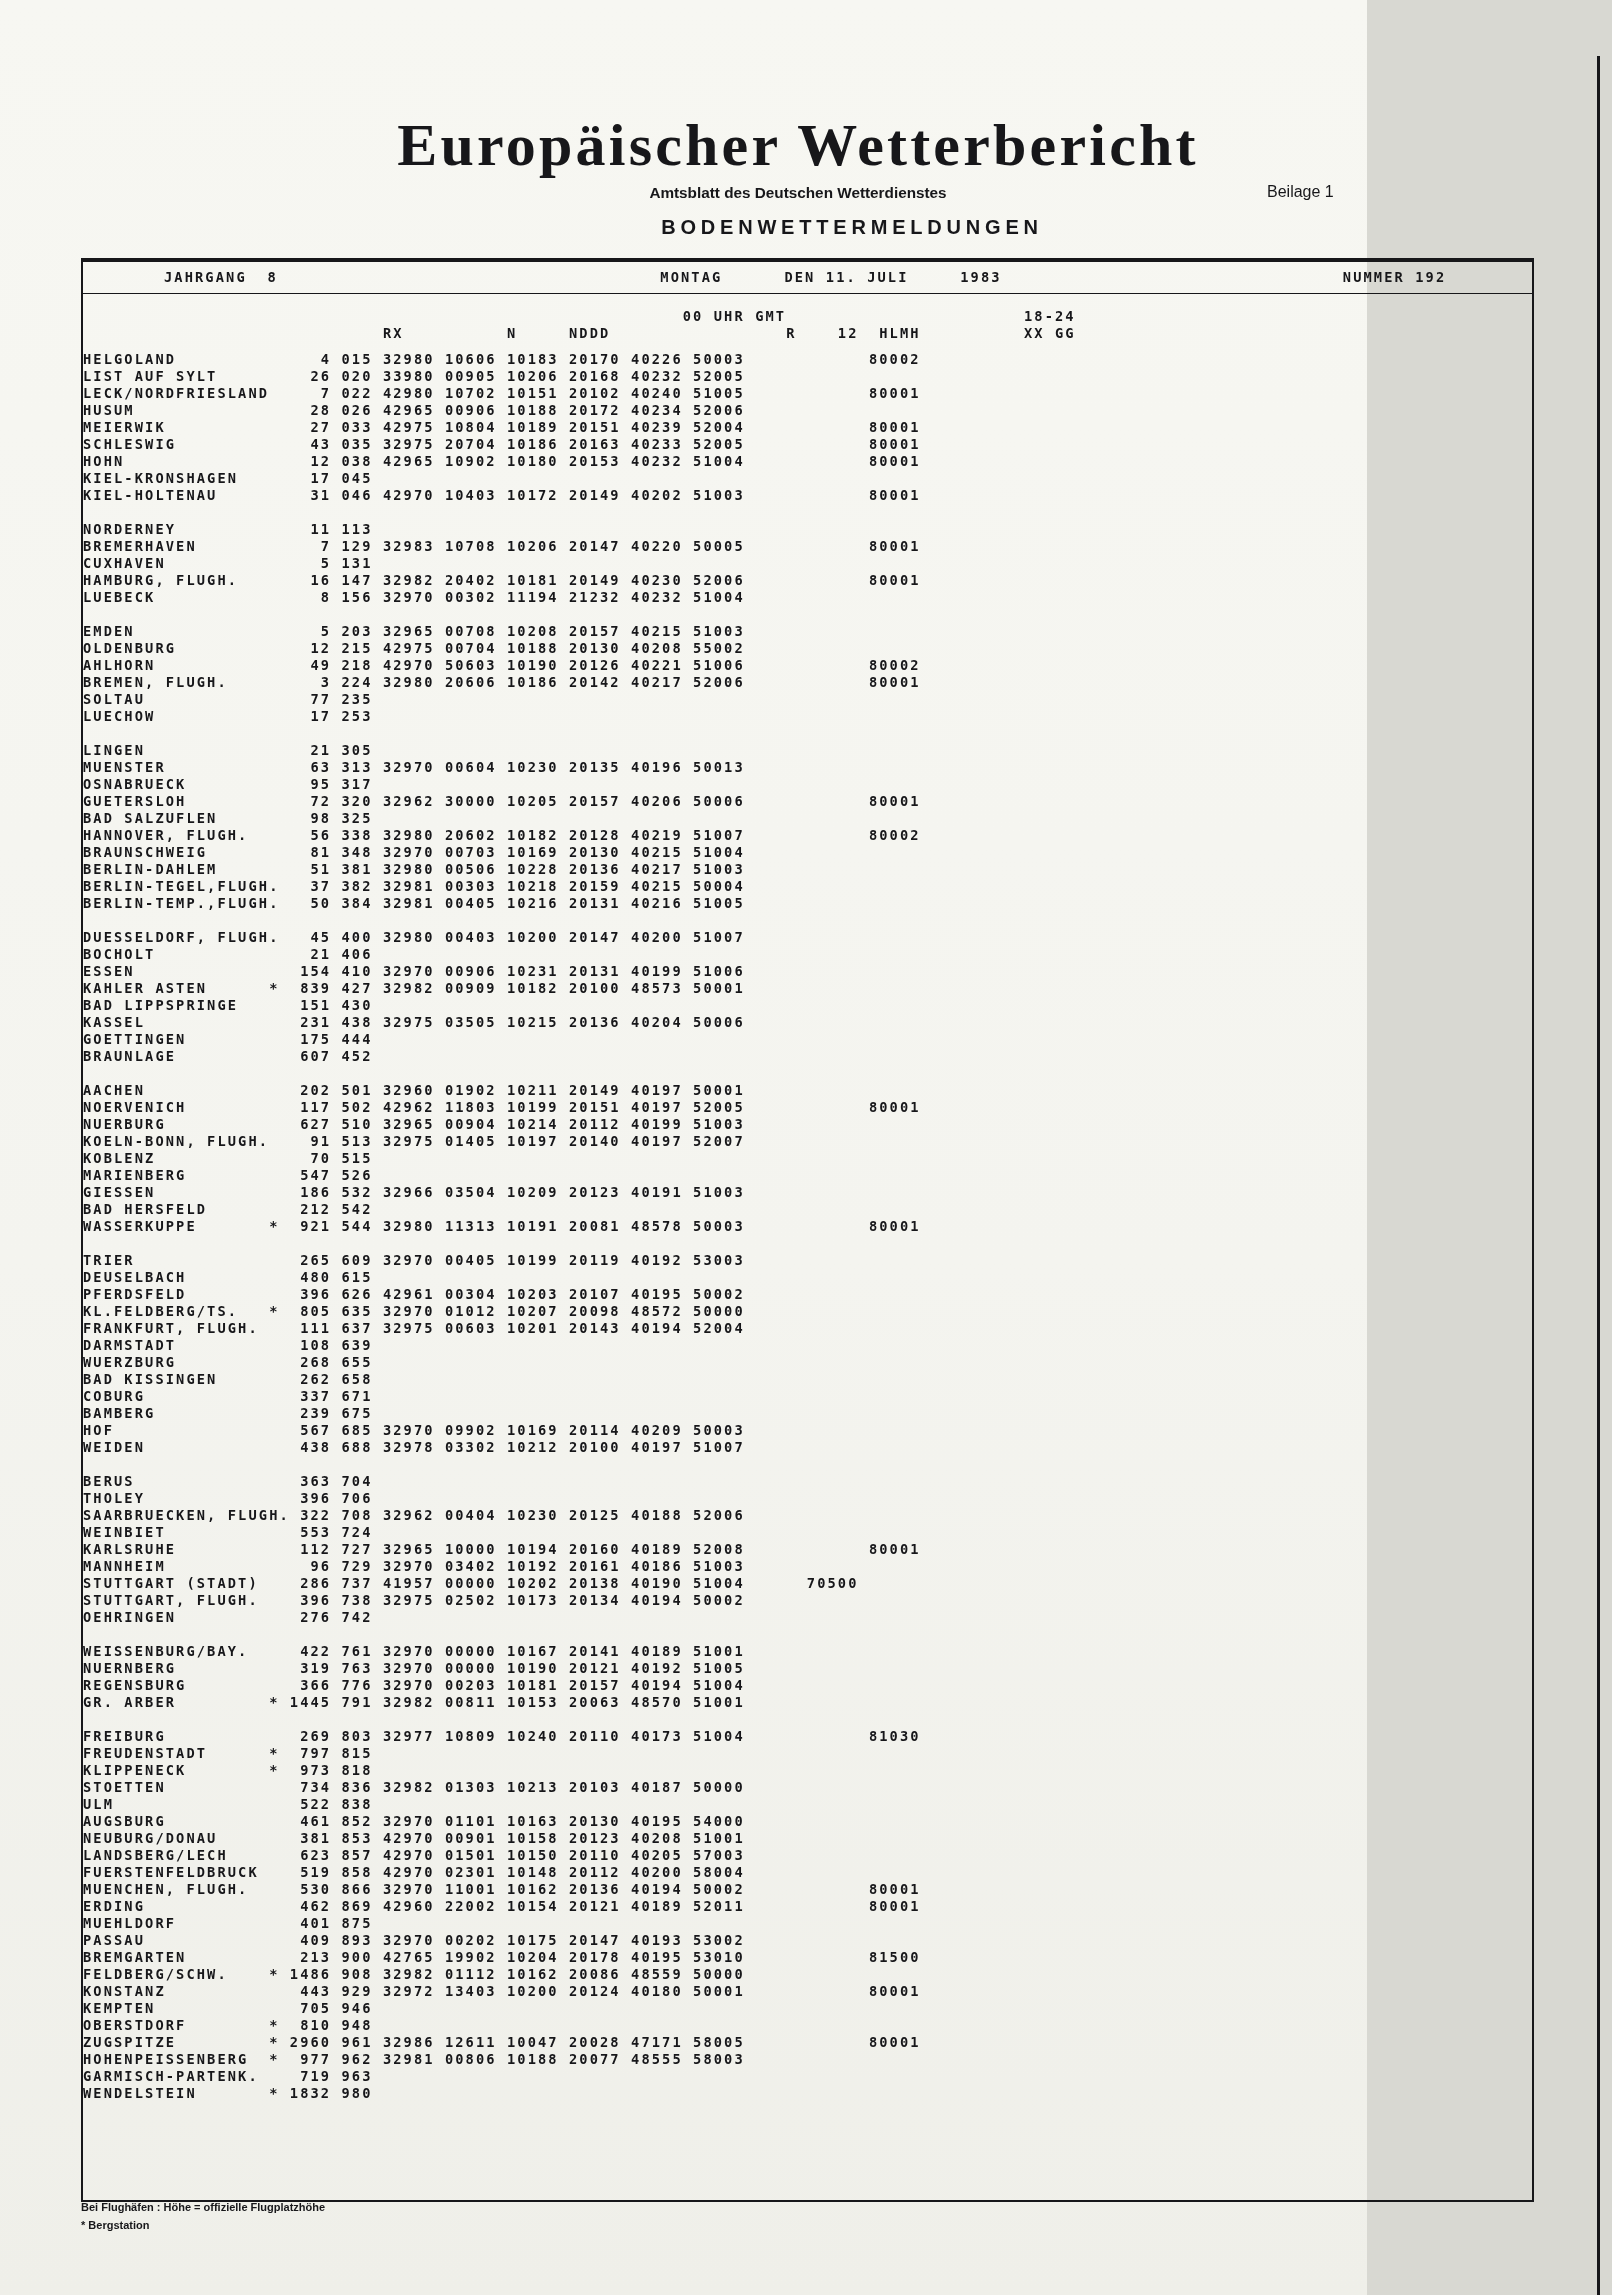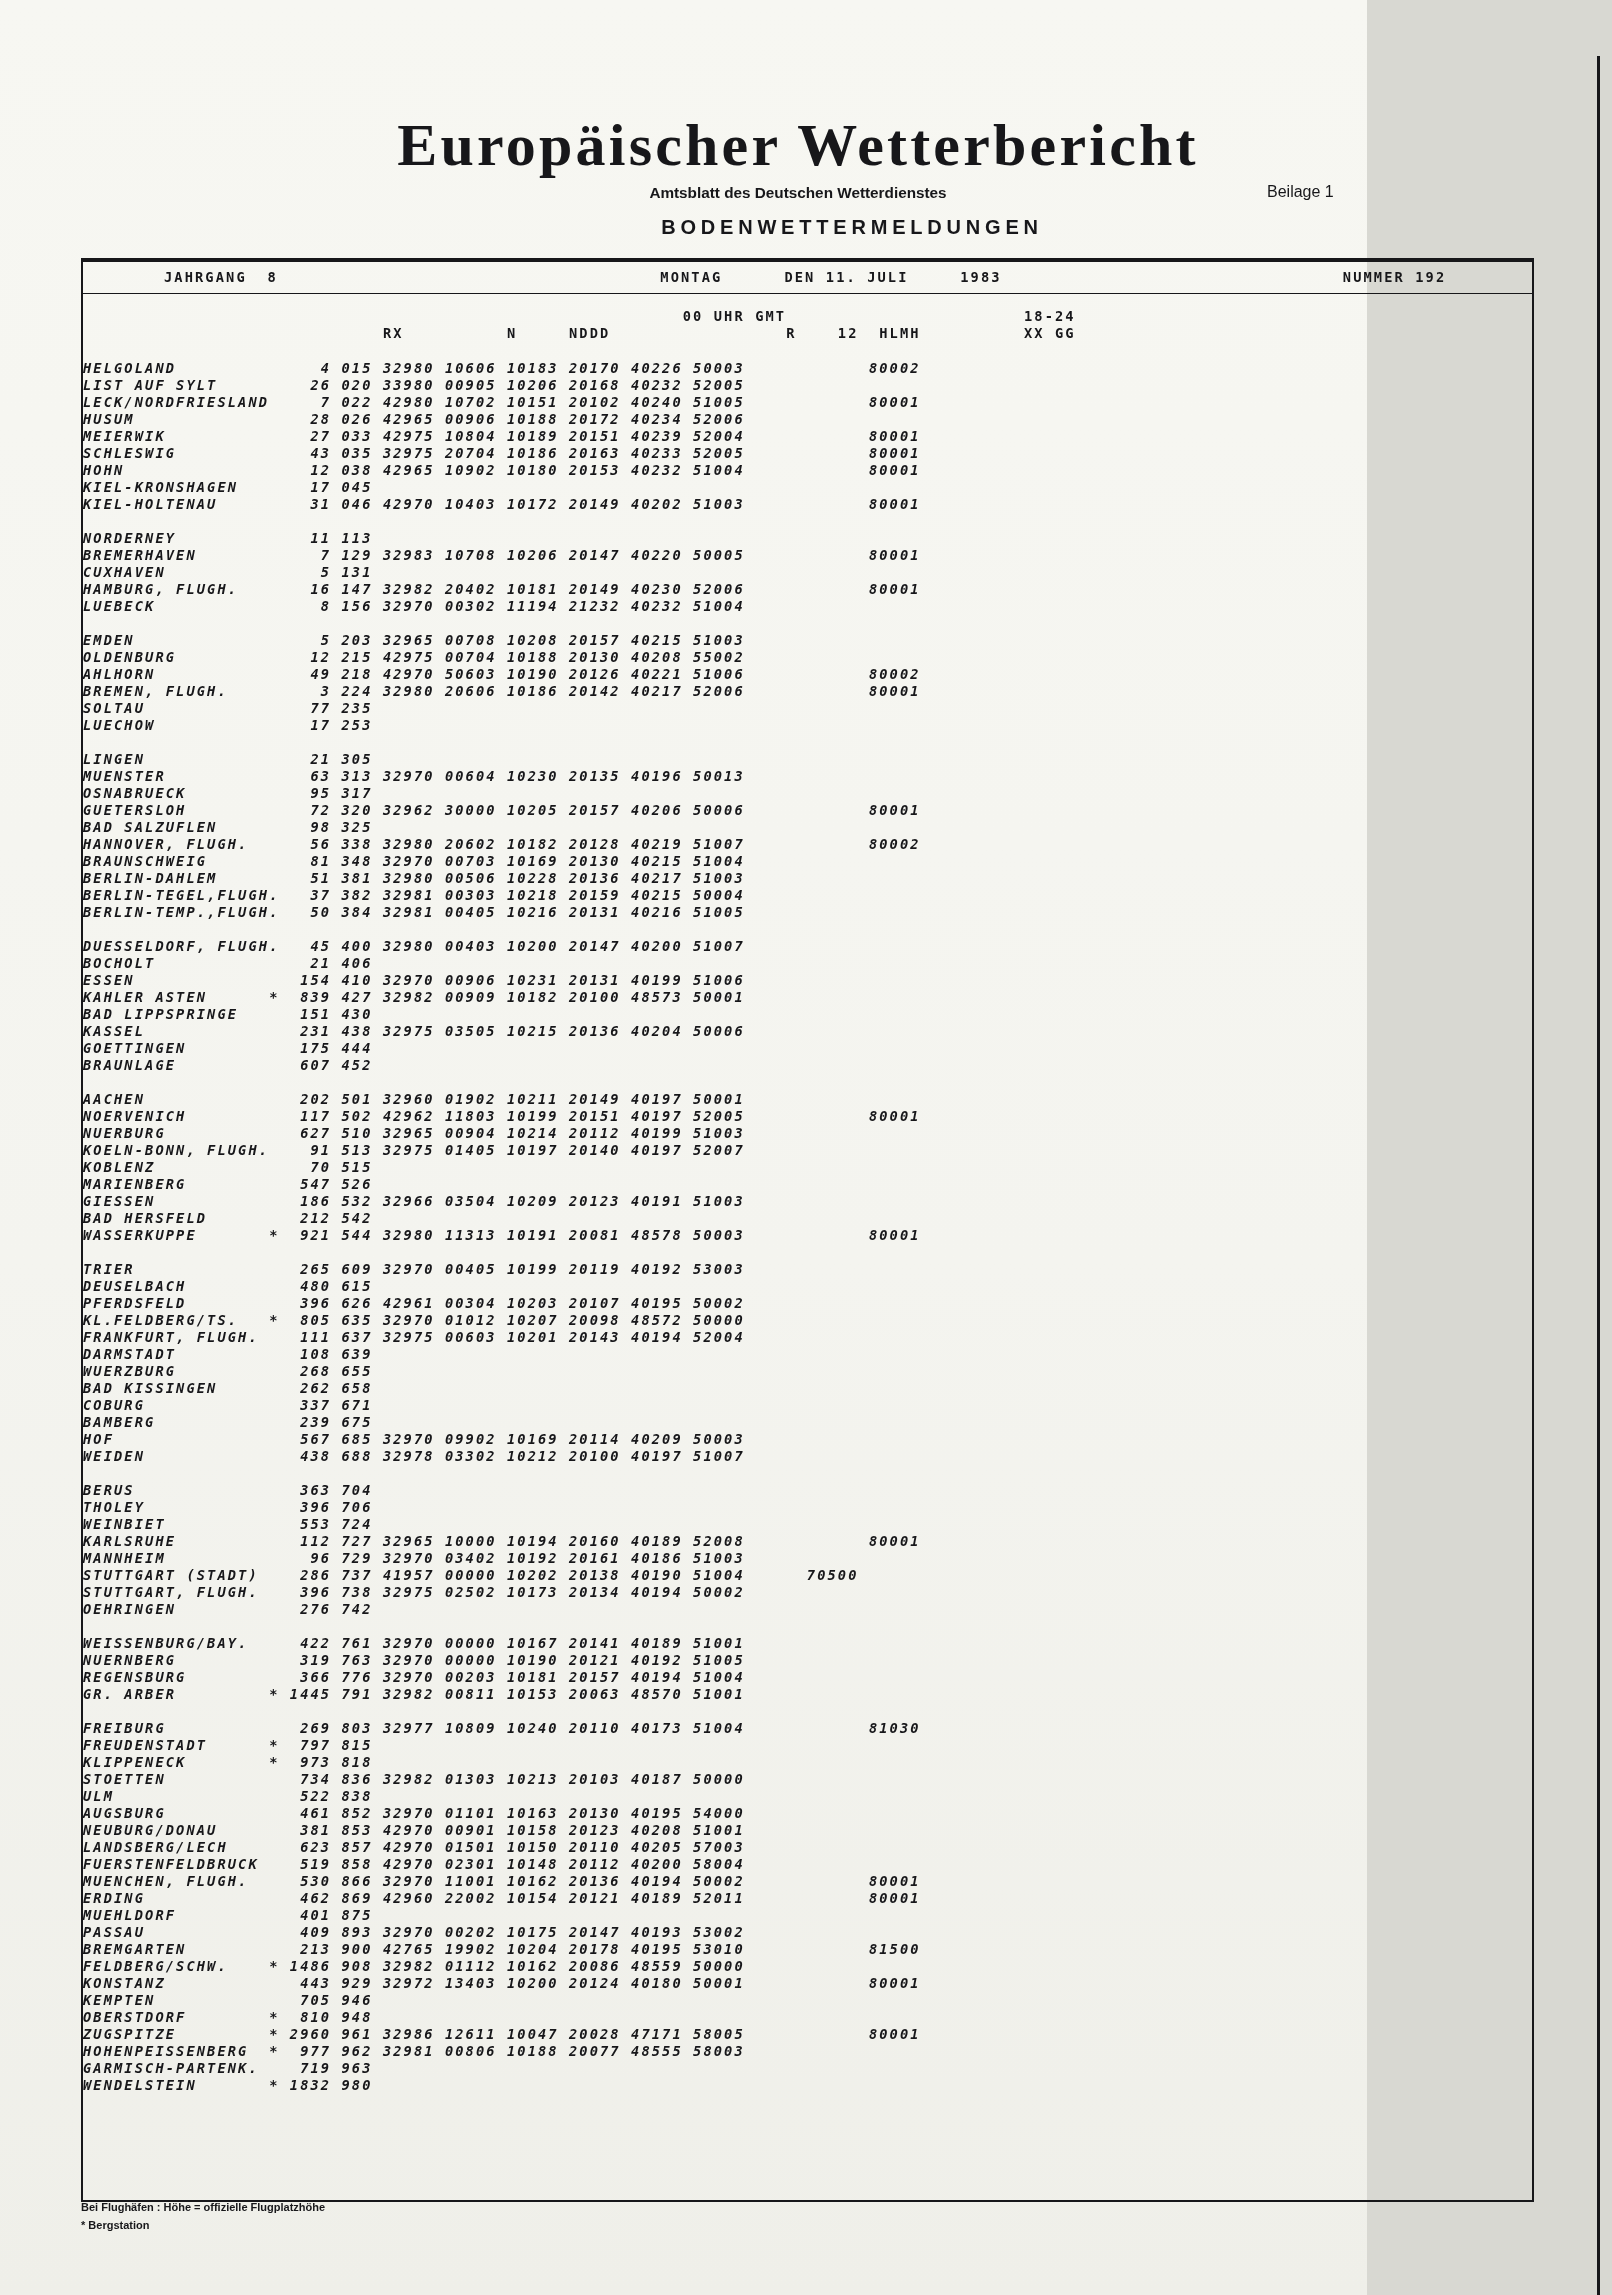--- a/index.html
+++ b/index.html
@@ -20,21 +20,21 @@
   .box{position:absolute;top:258px;left:81px;width:1449px;height:1938px;border:2.4px solid #17171a;border-top-width:4px;}
   .line{
     white-space:pre;
     font-family:"DejaVu Sans Mono",monospace;font-weight:bold;
     font-size:13.7px;line-height:17px;height:17px;letter-spacing:2.1px;
   }
   .masthead{padding:6.5px 0 7.3px 81px;border-bottom:1.6px solid #17171a;}
   .mono-area{}
   .time-line{margin-top:14.5px;}
   .colhead1{margin-top:17px;}
-  .tbody{margin-top:18px;font-style:italic;}
+  .tbody{margin-top:9px;}
   .footer{position:absolute;top:2198px;left:81px;font-size:11px;font-weight:bold;line-height:18px;}
 </style>
 </head>
 <body>
 
 <div class="page">
   <div class="scan-edge"></div>
 
   <h1 class="title">Europäischer Wetterbericht</h1>
   <div class="subtitle">Amtsblatt des Deutschen Wetterdienstes</div>
@@ -110,20 +110,21 @@
           <div class="line">DARMSTADT            108 639</div>
           <div class="line">WUERZBURG            268 655</div>
           <div class="line">BAD KISSINGEN        262 658</div>
           <div class="line">COBURG               337 671</div>
           <div class="line">BAMBERG              239 675</div>
           <div class="line">HOF                  567 685 32970 09902 10169 20114 40209 50003</div>
           <div class="line">WEIDEN               438 688 32978 03302 10212 20100 40197 51007</div>
           <div class="line"></div>
           <div class="line">BERUS                363 704</div>
           <div class="line">THOLEY               396 706</div>
+          <div class="line">SAARBRUECKEN, FLUGH. 322 708 32962 00404 10230 20125 40188 52006</div>
           <div class="line">WEINBIET             553 724</div>
           <div class="line">KARLSRUHE            112 727 32965 10000 10194 20160 40189 52008            80001</div>
           <div class="line">MANNHEIM              96 729 32970 03402 10192 20161 40186 51003</div>
           <div class="line">STUTTGART (STADT)    286 737 41957 00000 10202 20138 40190 51004      70500</div>
           <div class="line">STUTTGART, FLUGH.    396 738 32975 02502 10173 20134 40194 50002</div>
           <div class="line">OEHRINGEN            276 742</div>
           <div class="line"></div>
           <div class="line">WEISSENBURG/BAY.     422 761 32970 00000 10167 20141 40189 51001</div>
           <div class="line">NUERNBERG            319 763 32970 00000 10190 20121 40192 51005</div>
           <div class="line">REGENSBURG           366 776 32970 00203 10181 20157 40194 51004</div>

